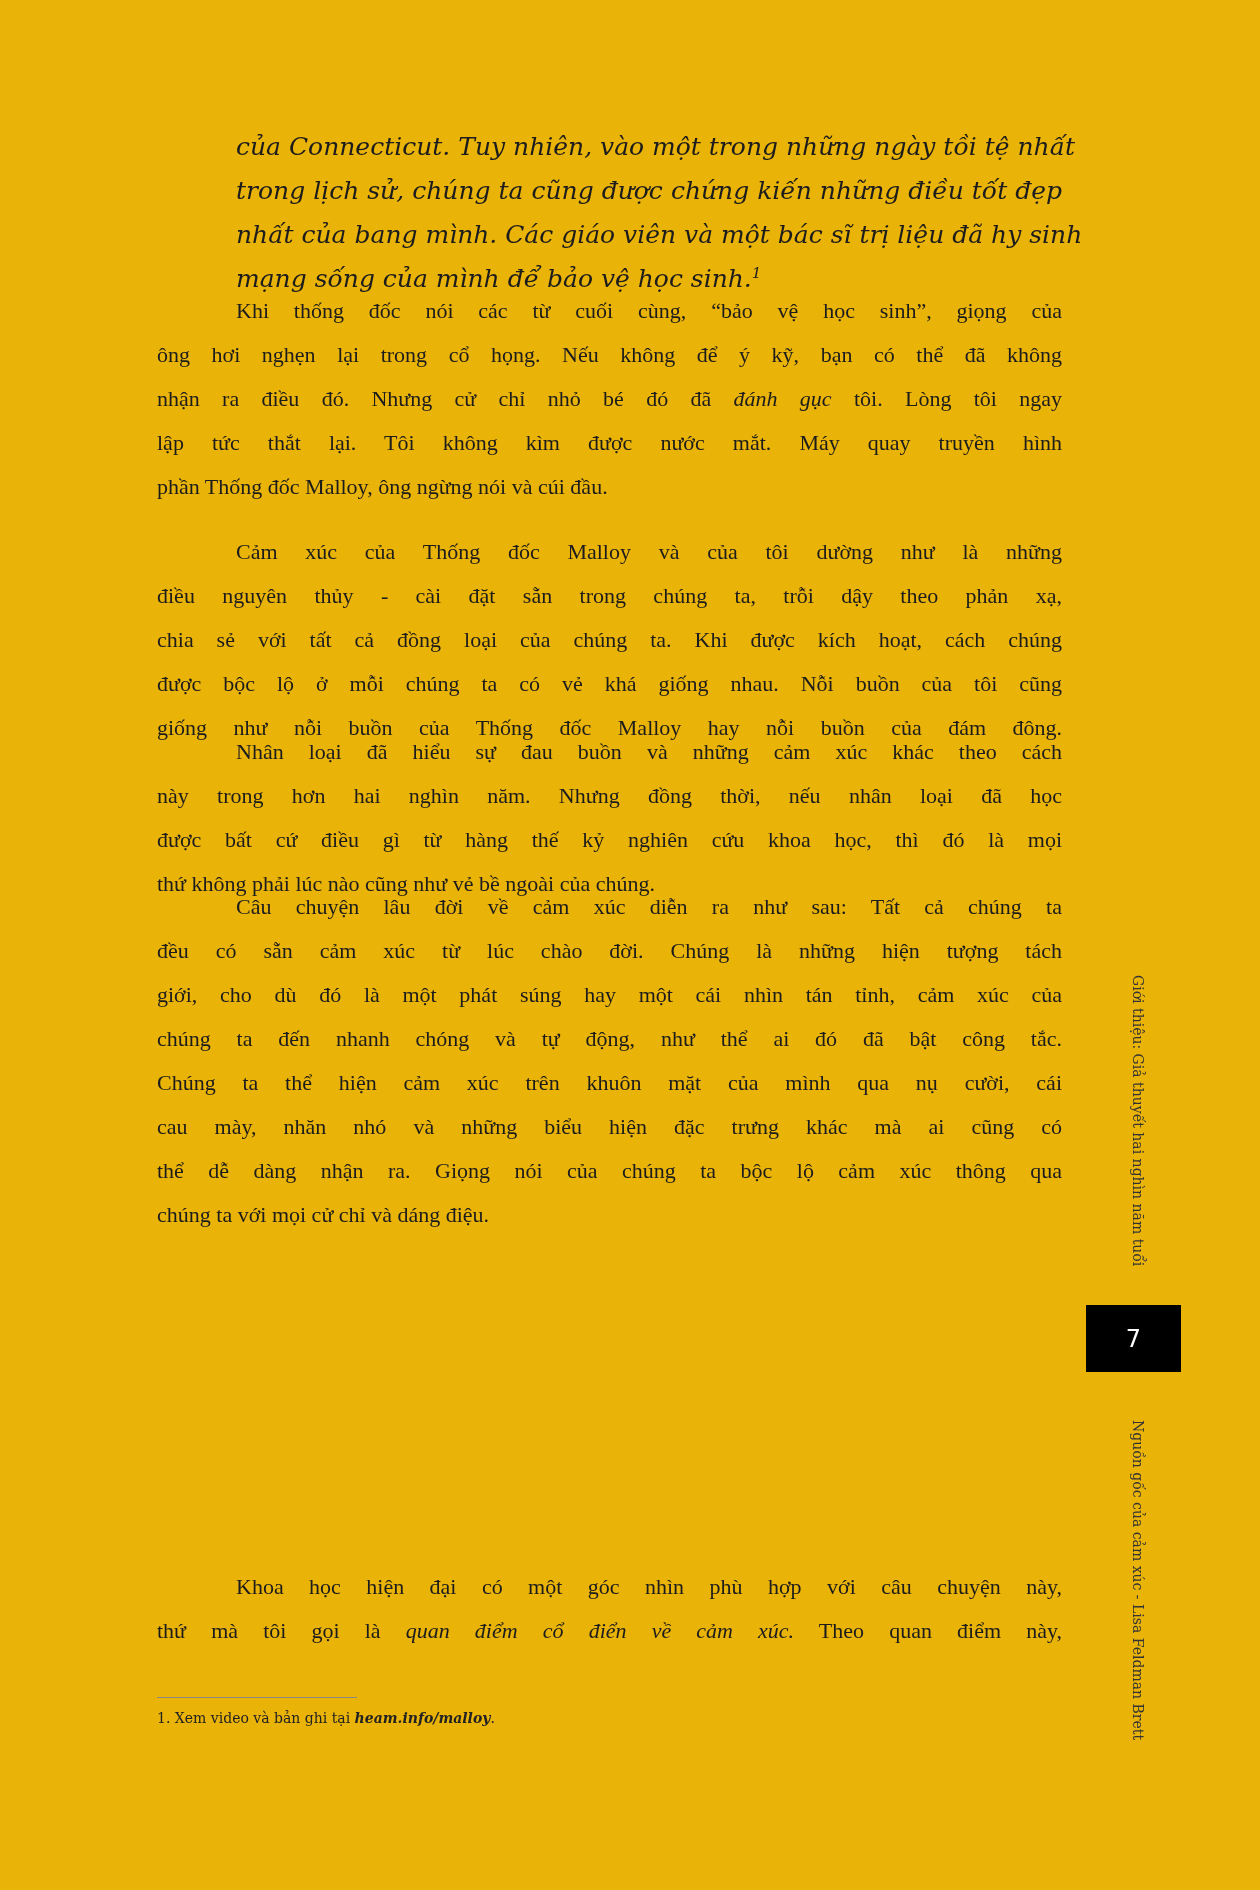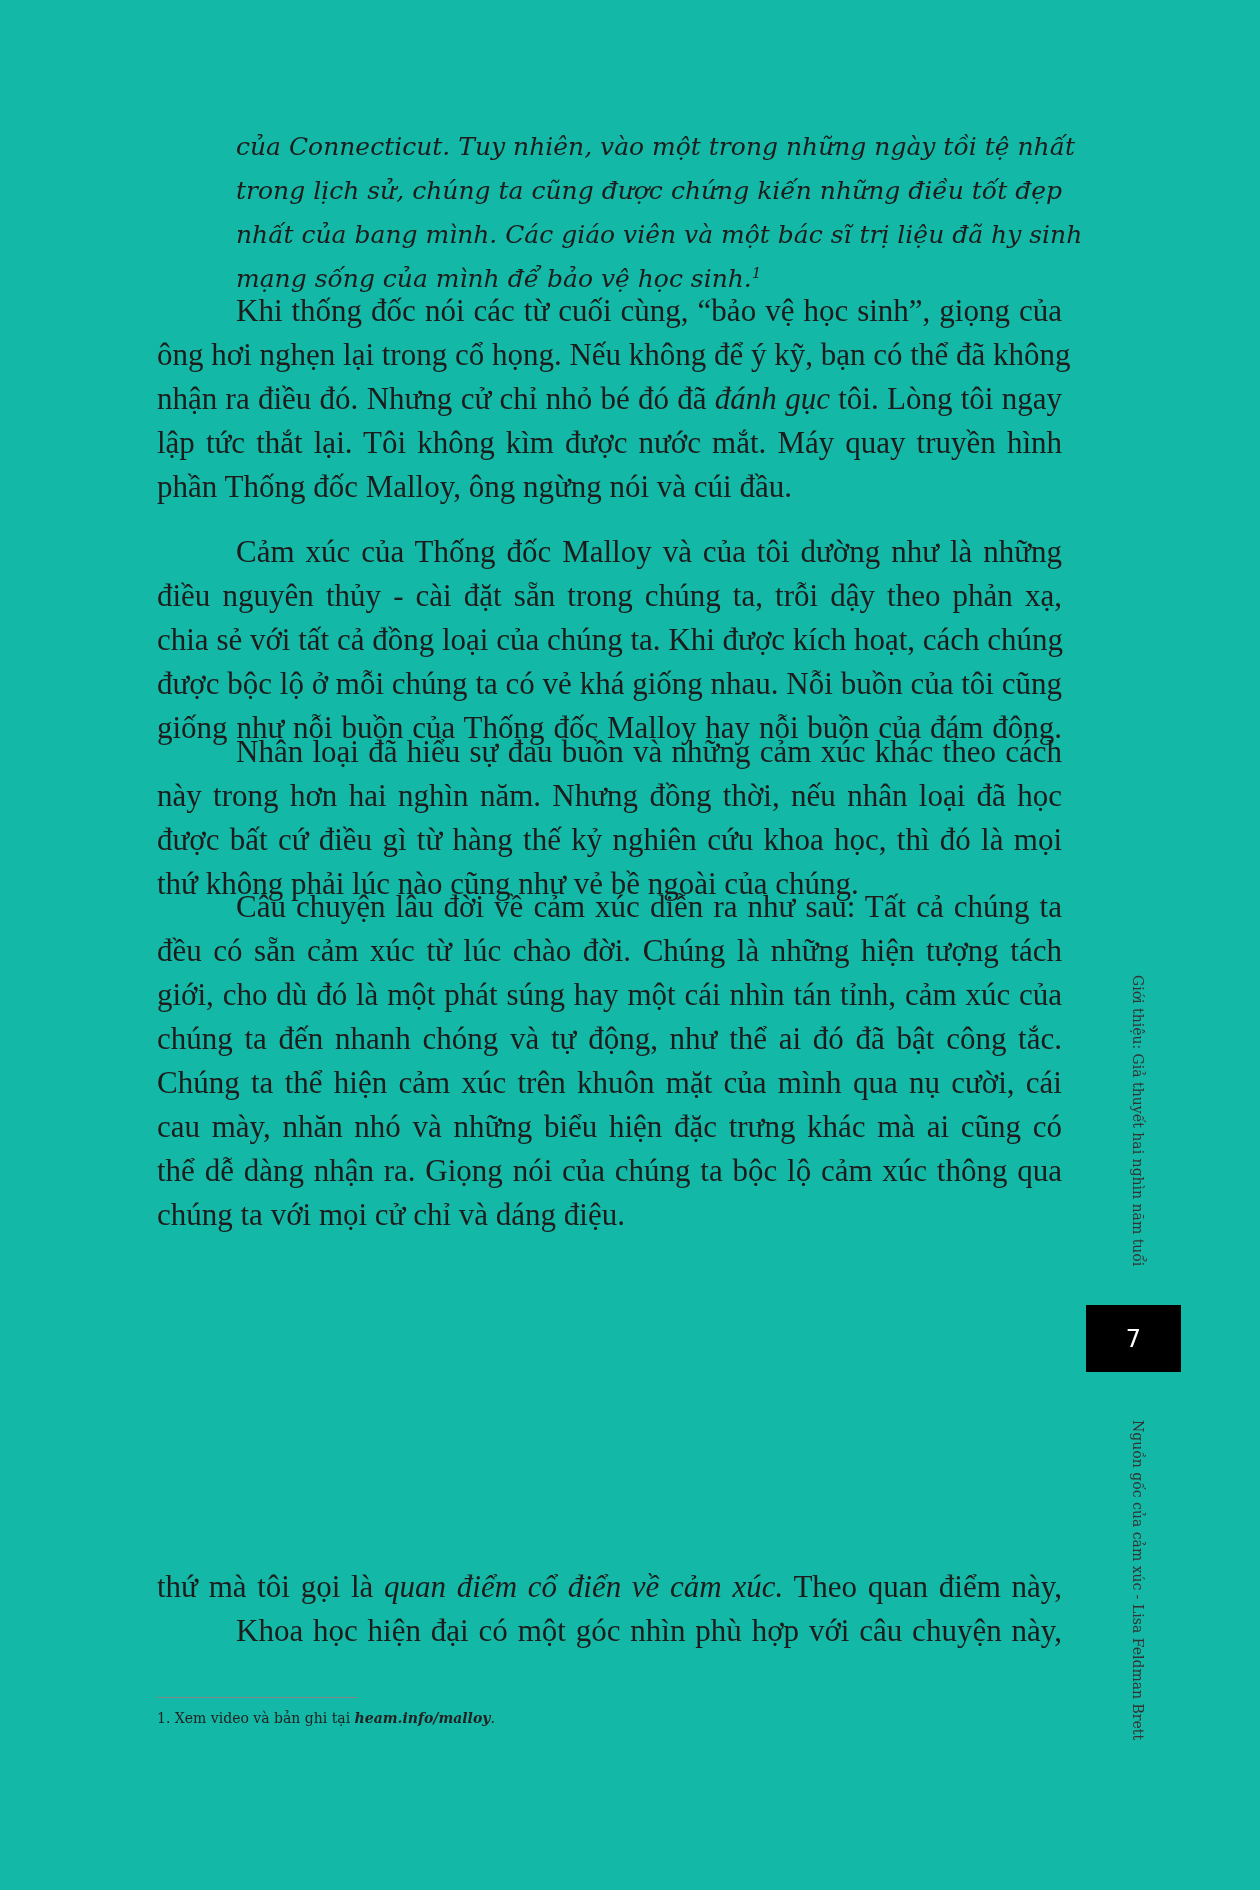--- a/index.html
+++ b/index.html
@@ -1,20 +1,20 @@
 <!DOCTYPE html>
 <html><head>
 <meta charset="utf-8">
 <style>
   html, body { margin: 0; padding: 0; background: #ffffff; }
   body { width: 1260px; height: 1890px; position: relative; overflow: hidden; }
-  .page { position: absolute; left: 0; top: 0; width: 1260px; height: 1890px; background: #14b8a6; }
+  .page { position: absolute; left: 0; top: 0; width: 1260px; height: 1890px; background: #eab308; }
   .text-block { position: absolute; left: 157px; width: 905px; color: #1c1c1c;
     font-family: "Liberation Serif", "DejaVu Serif", serif; }
-  .line { height: 44px; line-height: 44px; font-size: 31px; white-space: nowrap;
+  .line { height: 44px; line-height: 44px; font-size: 22px; white-space: nowrap;
     text-align: justify; text-align-last: justify; overflow: visible; }
   .line.last { text-align-last: left; }
   .quote { left: 236px; width: 826px; }
   .quote .line { font-style: italic; font-family: "DejaVu Serif", serif; font-size: 25px; }
   .indent { padding-left: 79px; }
   sup { font-size: 15px; line-height: 0; vertical-align: super; }
   em { font-style: italic; }
   .footnote-rule { position: absolute; left: 157px; top: 1697px; width: 200px; height: 1px; background: #888; }
   .footnote { position: absolute; left: 157px; top: 1710px; font-size: 14px; color: #222;
     font-family: "DejaVu Serif", serif; }
@@ -66,22 +66,22 @@
     <div class="line">đều có sẵn cảm xúc từ lúc chào đời. Chúng là những hiện tượng tách</div>
     <div class="line">giới, cho dù đó là một phát súng hay một cái nhìn tán tỉnh, cảm xúc của</div>
     <div class="line">chúng ta đến nhanh chóng và tự động, như thể ai đó đã bật công tắc.</div>
     <div class="line">Chúng ta thể hiện cảm xúc trên khuôn mặt của mình qua nụ cười, cái</div>
     <div class="line">cau mày, nhăn nhó và những biểu hiện đặc trưng khác mà ai cũng có</div>
     <div class="line">thể dễ dàng nhận ra. Giọng nói của chúng ta bộc lộ cảm xúc thông qua</div>
     <div class="line last">chúng ta với mọi cử chỉ và dáng điệu.</div>
   </div>
 
   <div class="text-block" style="top:1565px">
+    <div class="line indent">Khoa học hiện đại có một góc nhìn phù hợp với câu chuyện này,</div>
     <div class="line"><span>thứ mà tôi gọi là </span><em>quan điểm cổ điển về cảm xúc.</em><span> Theo quan điểm này,</span></div>
-    <div class="line indent">Khoa học hiện đại có một góc nhìn phù hợp với câu chuyện này,</div>
   </div>
 
   <div class="footnote-rule"></div>
   <div class="footnote">
     <span>1. Xem video và bản ghi tại </span><b>heam.info/malloy</b><span>.</span>
   </div>
 
   <div class="side-top vtext">Giới thiệu: Giả thuyết hai nghìn năm tuổi</div>
   <div class="page-num-box">7</div>
   <div class="side-bottom vtext">Nguồn gốc của cảm xúc - Lisa Feldman Brett</div>

